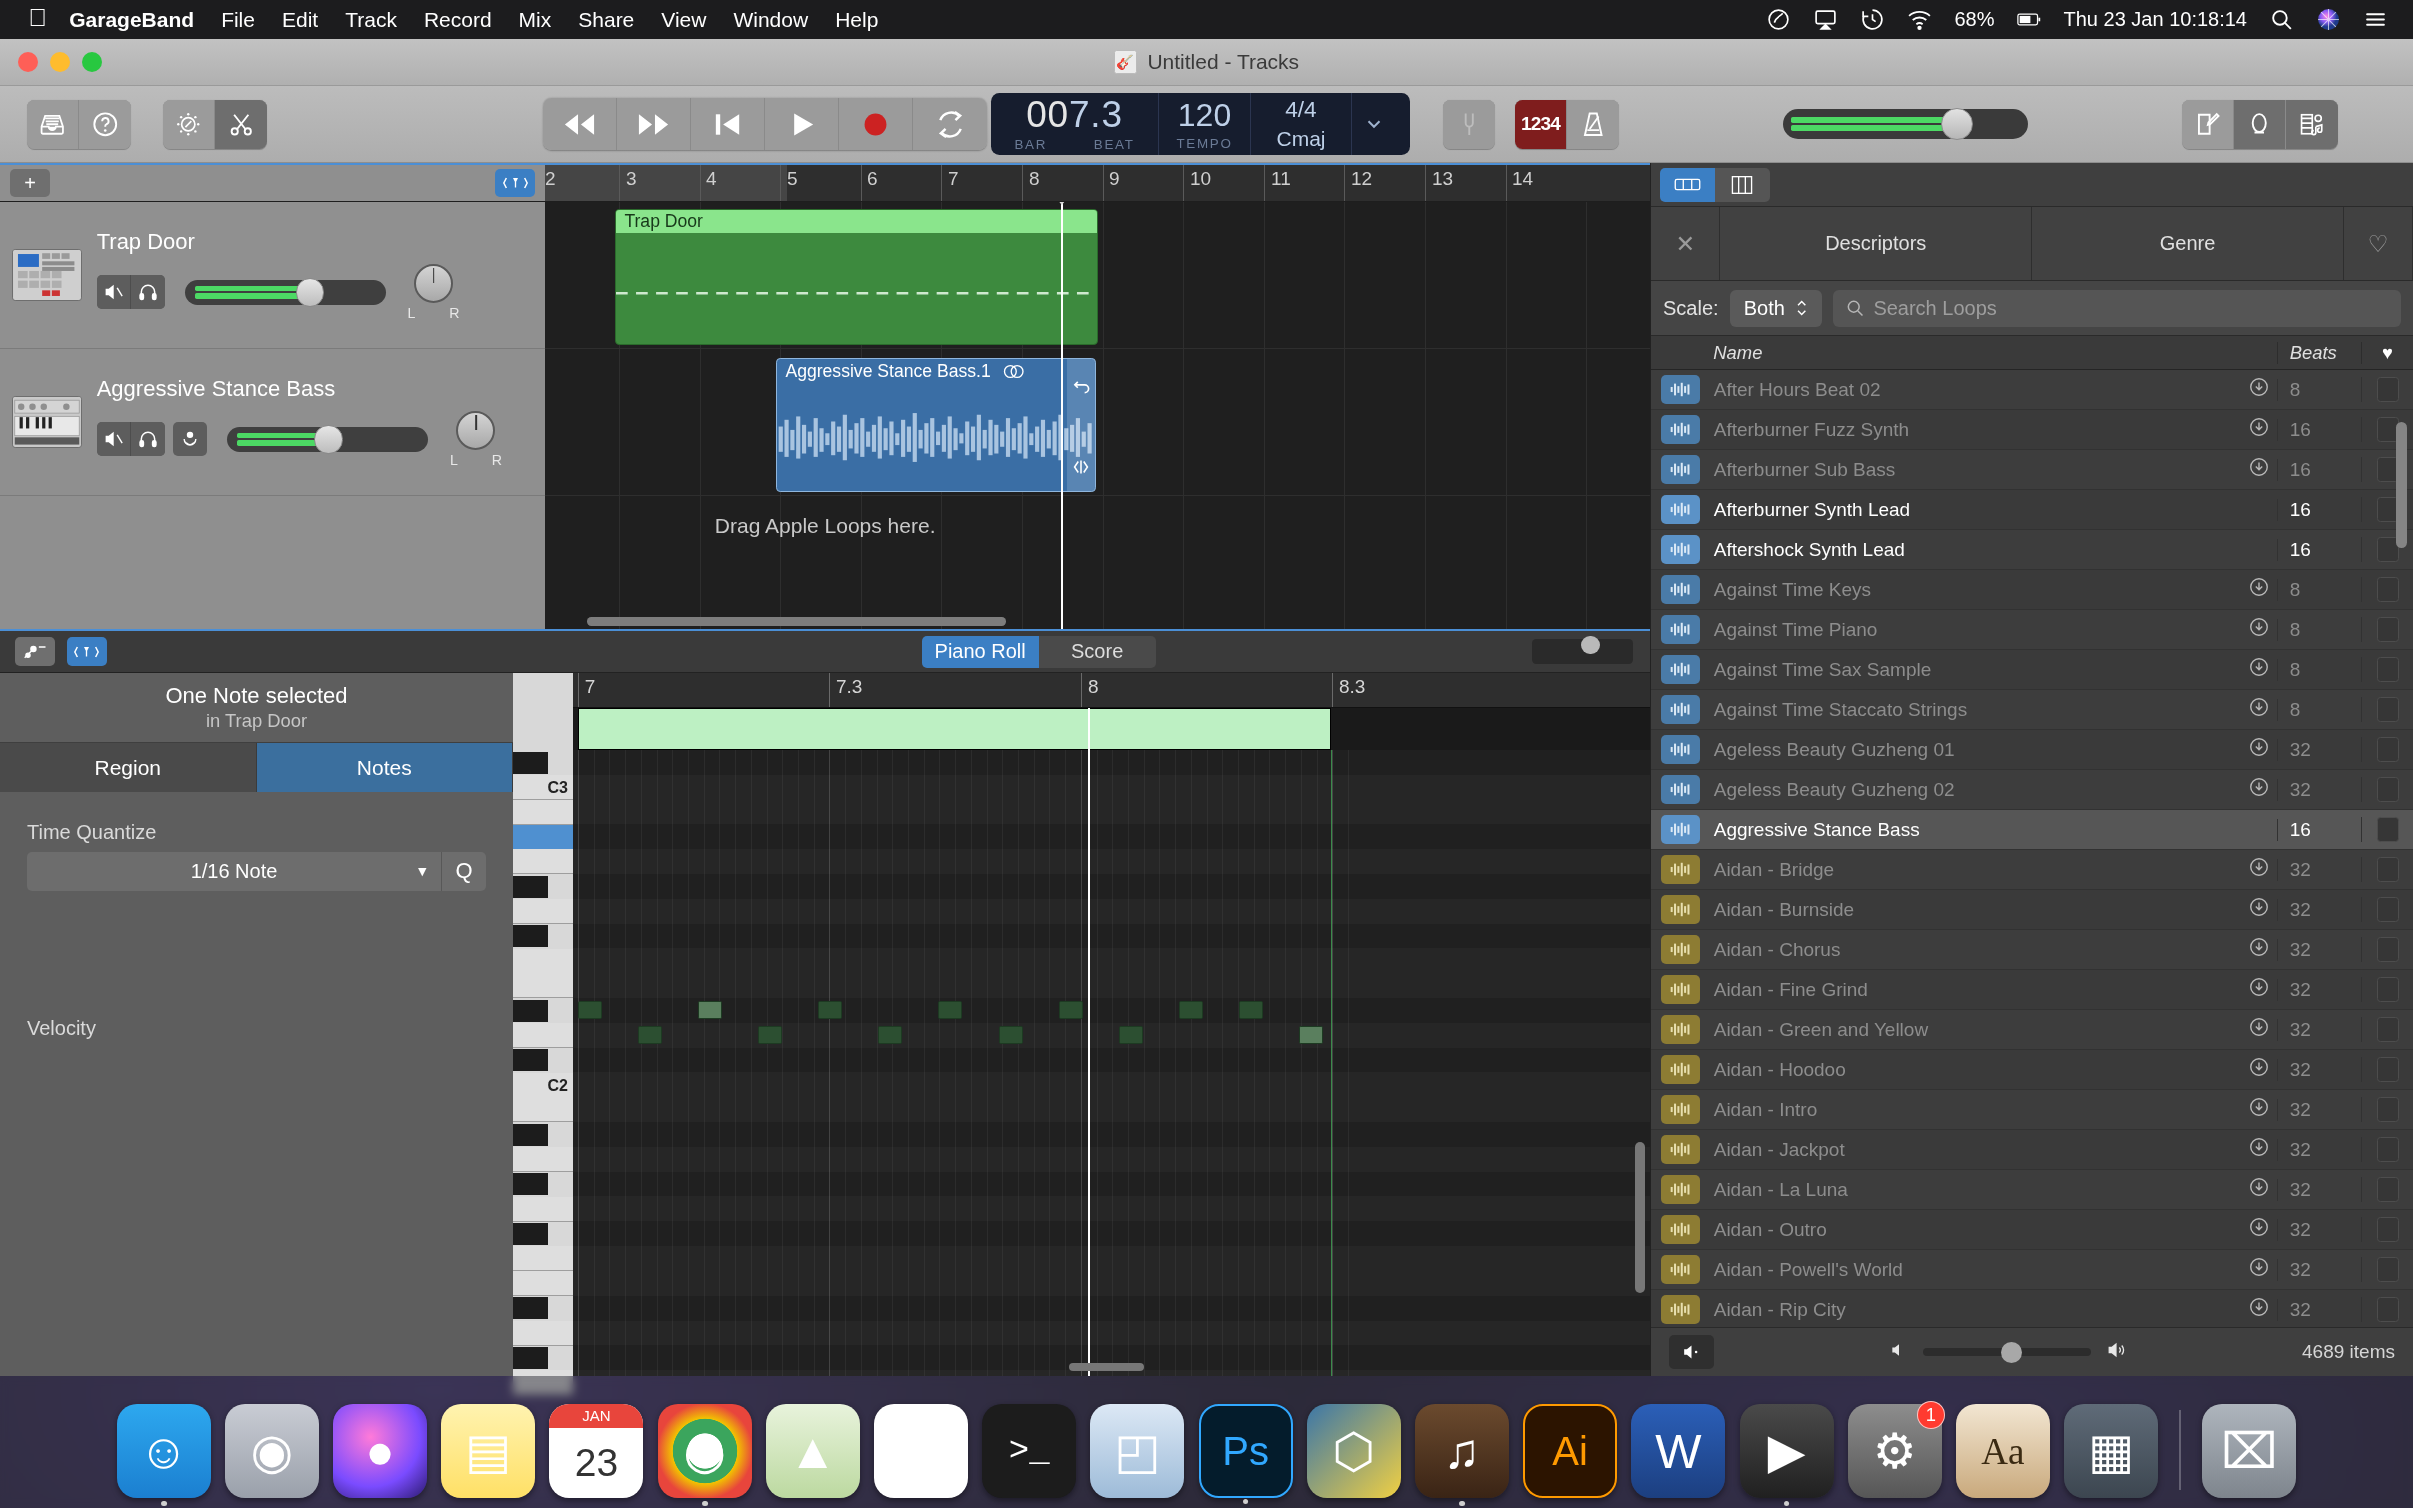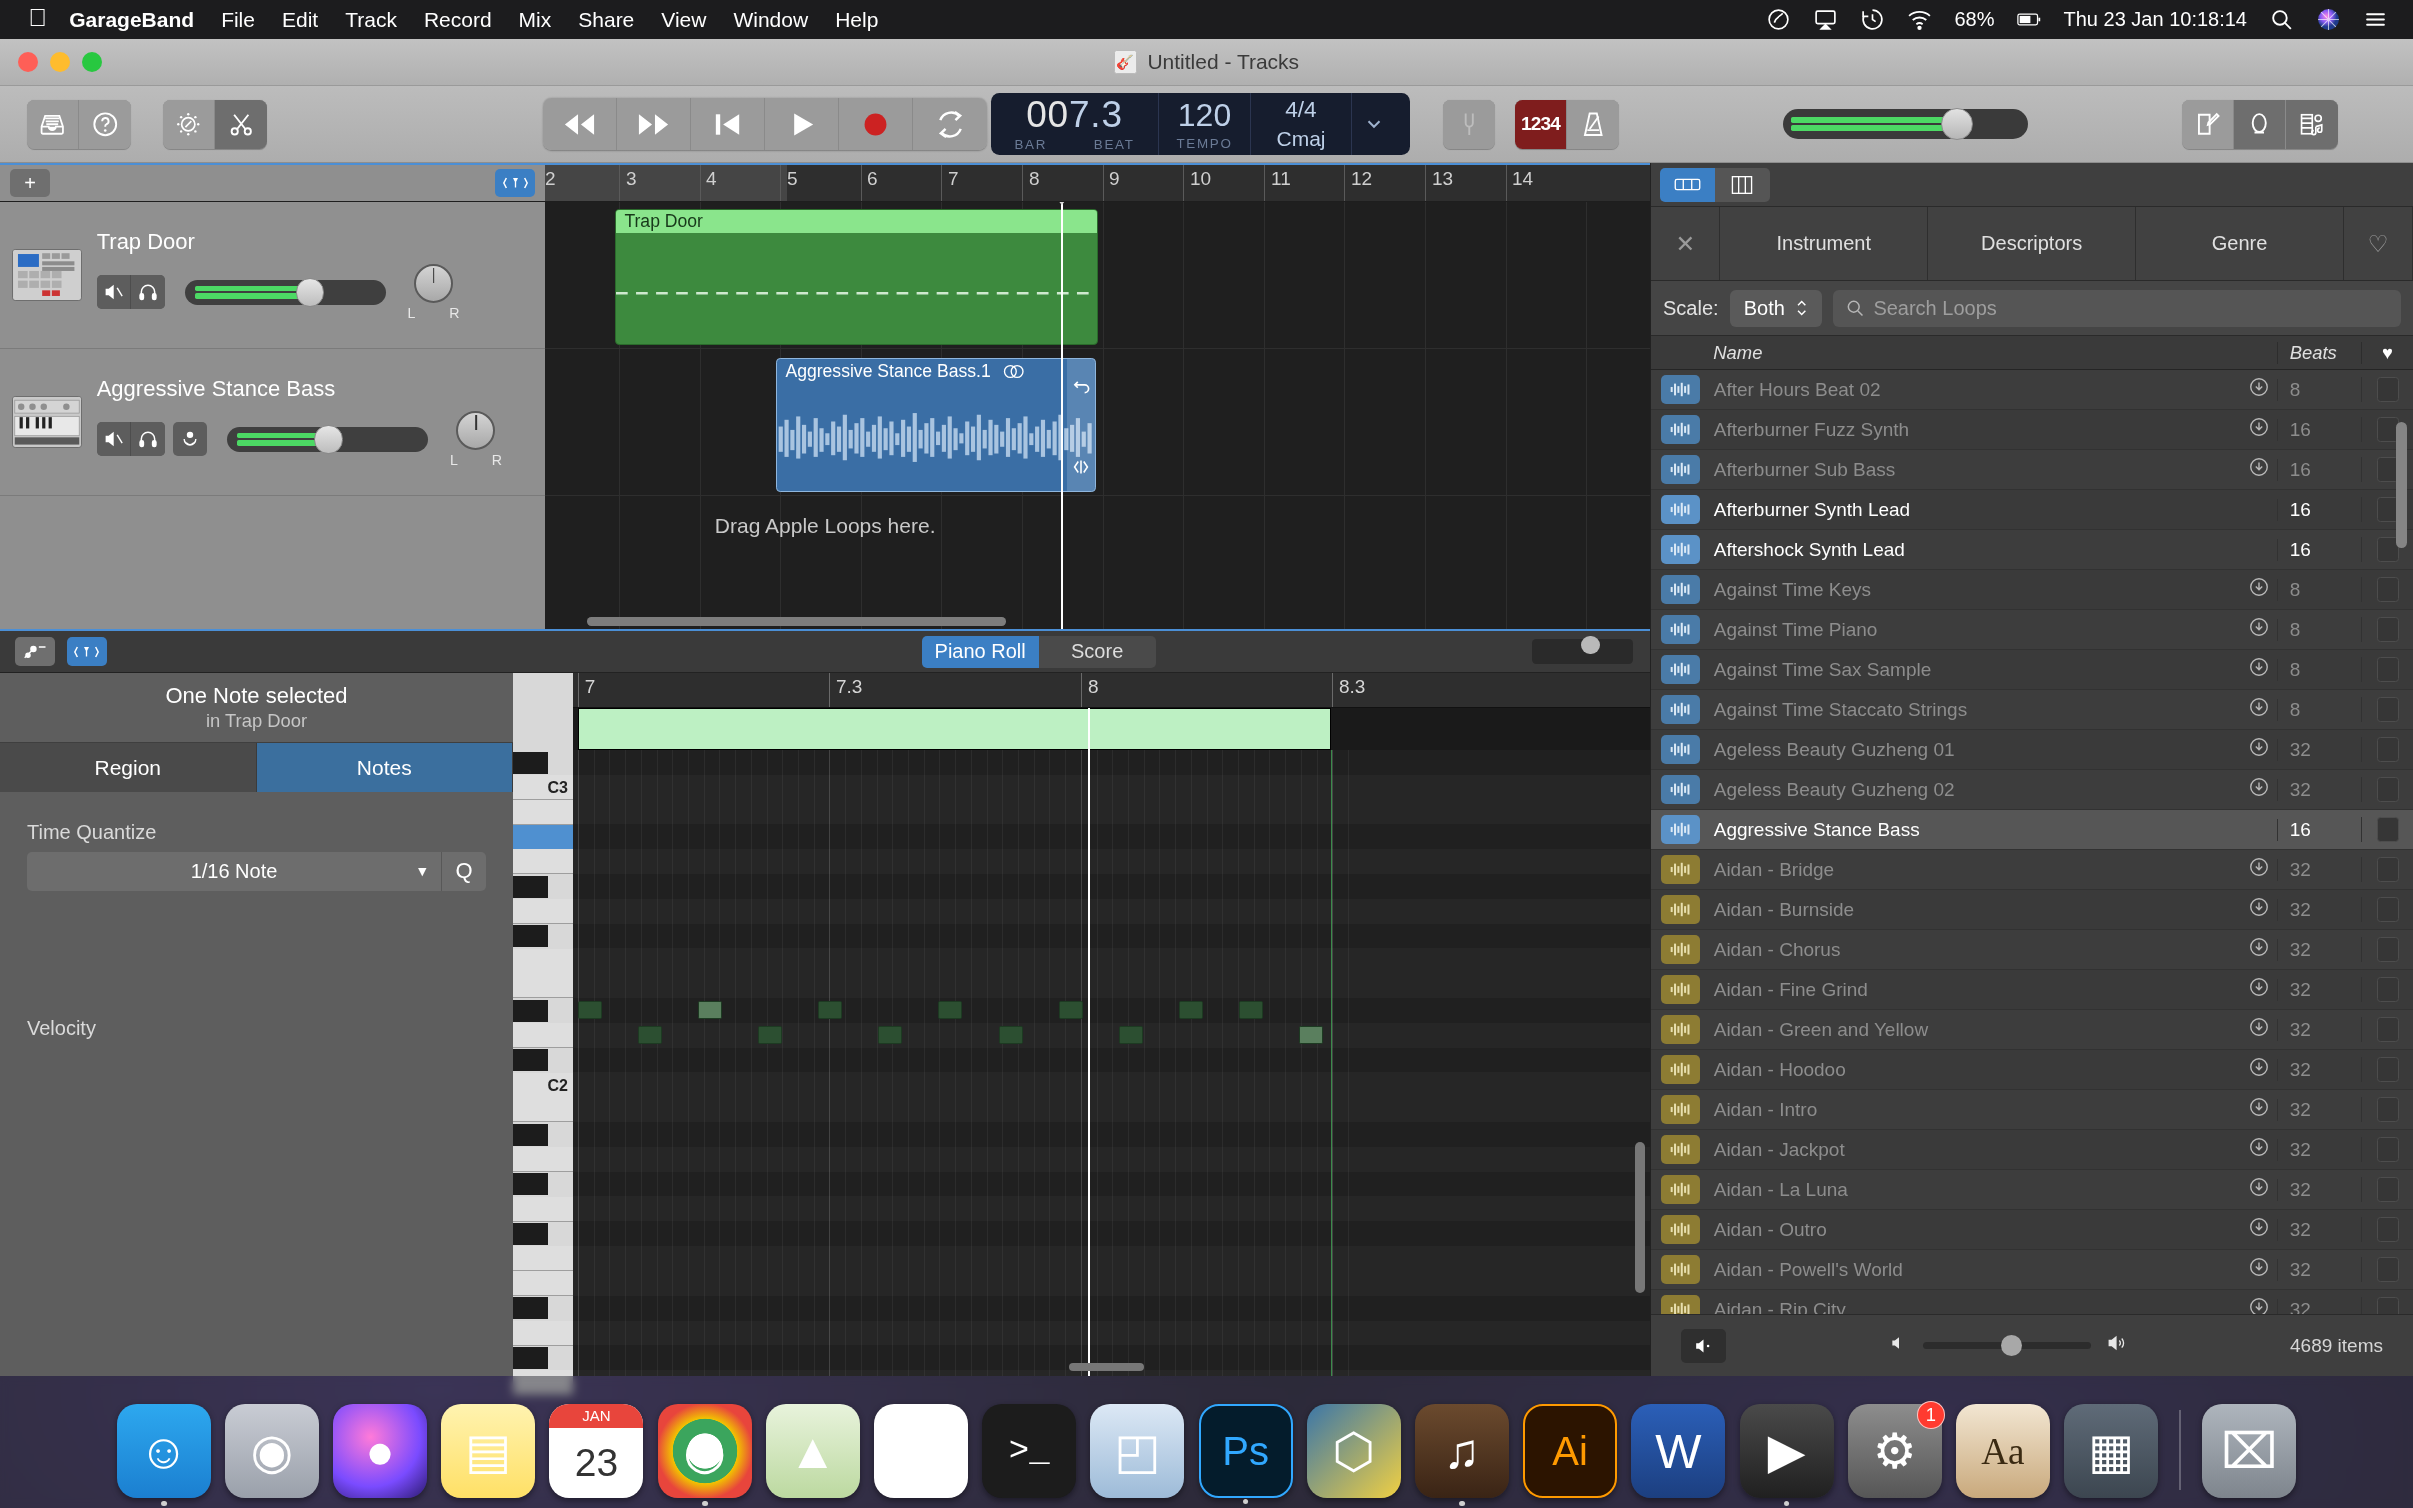--- a/index.html
+++ b/index.html
@@ -277,21 +277,21 @@
   .lp-ic.gold { background: #8d7c33; }
   .lp-ic.bright { background: #5b92c7; }
   .lp-nm { flex: 1; padding-left: 13.4px; font-size: 19px; color: #8d8d8d; }
   .lp-nm.on { color: #fff; }
   .lp-dl { width: 37px; text-align: center; color: #b9b9b9; font-size: 20px; }
   .lp-bt { width: 84px; font-size: 19px; color: #8d8d8d; border-left: 0.8px solid #323232; padding-left: 11.7px; }
   .lp-bt.on { color: #fff; }
   .lp-fv { width: 52px; display: flex; justify-content: center; border-left: 0.8px solid #323232; }
   .fav-box { width: 22px; height: 25px; border: 0.8px solid #4d4d4d; border-radius: 3.4px; background: #363636; }
   #lp-scroll { position: absolute; right: 5.9px; top: 52px; width: 11px; height: 126px; background: #858585; border-radius: 5.9px; }
-  #lp-bottom { height: 62px; display: flex; align-items: center; background: #3f3f3f; border-top: 0.8px solid #2a2a2a; padding: 0 30px; gap: 11.7px; }
+  #lp-bottom { height: 49px; display: flex; align-items: center; background: #3f3f3f; border-top: 0.8px solid #2a2a2a; padding: 0 18px; gap: 11.7px; }
   #lp-mute { width: 45px; height: 34px; background: #2f2f2f; border-radius: 5px; display: flex; align-items: center; justify-content: center; }
   #lp-volwrap { flex: 1; display: flex; align-items: center; justify-content: center; gap: 13.4px; }
   #lp-voltrack { width: 168px; height: 7.5px; background: #2c2c2c; border-radius: 4.2px; position: relative; }
   #lp-volknob { position: absolute; left: 46%; top: -6.7px; width: 21px; height: 21px; border-radius: 50%; background: #a8a8a8; }
   #lp-count { color: #d6d6d6; font-size: 19px; }
   .spk { color: #e8e8e8; font-size: 20px; }
 
   
   #dock {
     position: absolute; bottom: 0; left: 0; width: 2413px; height: 132px;
@@ -1062,21 +1062,20 @@
             <svg width="22" height="20" viewBox="0 0 26 24" fill="none" stroke="#fff" stroke-width="1.6">
                 <rect x="1.5" y="2" width="23" height="20"></rect>
                 <path d="M9 2v20M17 2v20"></path>
               </svg>
             </div>
         </div>
       </div>
 
       <div id="lp-cats">
         <div class="lp-cat icon">✕</div>
-        <div class="lp-cat">Instrument</div>
         <div class="lp-cat">Descriptors</div>
         <div class="lp-cat">Genre</div>
         <div class="lp-cat icon">♡</div>
       </div>
 
       <div id="lp-scale">
         <span class="lbl">Scale:</span>
         <div id="lp-scale-sel">
           <span>Both</span>
           <svg width="13.4" height="22" viewBox="0 0 12 24" fill="none" stroke="#fff" stroke-width="1.6">

